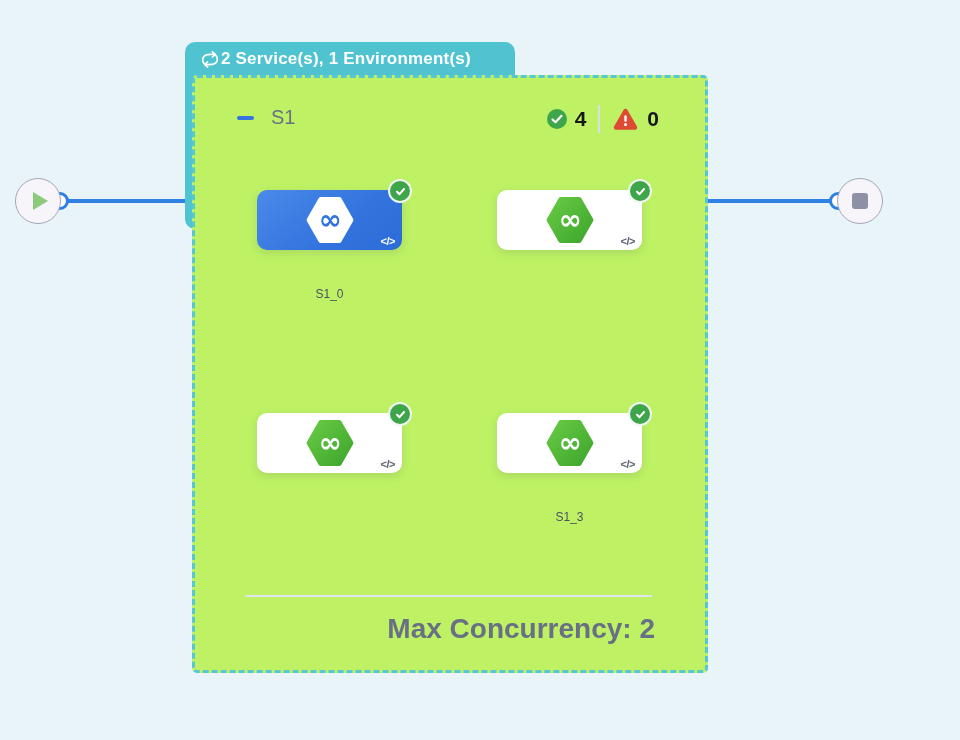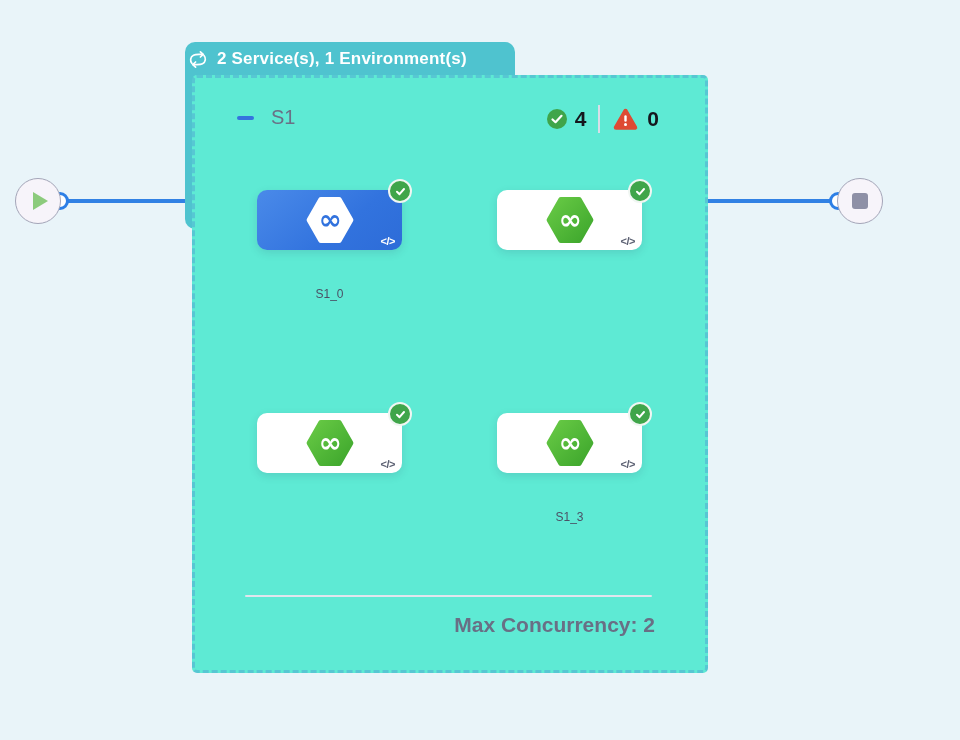--- a/index.html
+++ b/index.html
@@ -40,28 +40,28 @@
     border-left:15px solid #8ccb7c;
   }
   .stop-sq { width:16px; height:16px; border-radius:3px; background:#8e90a6; }
 
   
   .stage-backdrop {
     position:absolute; left:185px; top:42px; width:330px; height:187px;
     background:#4fc3cf; border-radius:10px;
   }
   .badge-row {
-    display:flex; align-items:center; height:34px; padding:0 2px; gap:8px;
+    display:flex; align-items:center; height:34px; padding:0 14px; 
   }
   .badge-label { color:#ffffff; font-size:17px; font-weight:600; letter-spacing:0.2px; }
 
   
   .stage-box {
     position:absolute; left:192px; top:75px; width:516px; height:598px;
-    background:#5eead4; border:3px dashed #57c7d3; border-radius:5px;
+    background:#bef264; border:3px dashed #57c7d3; border-radius:5px;
   }
   .collapse-minus {
     position:absolute; left:42px; top:38px; width:17px; height:4px;
     border-radius:2px; background:#3573de; cursor:pointer;
   }
   .stage-name {
     position:absolute; left:76px; top:28px;
     font-size:20px; font-weight:500; color:#6a7086;
   }
   .stage-status {
@@ -101,21 +101,21 @@
     font-size:12px; color:#4b5065;
   }
 
   
   .divider-line {
     position:absolute; left:50px; top:517px; width:407px; height:2px;
     background:#e1e5ed; border-radius:1px;
   }
   .max-concurrency {
     position:absolute; right:50px; top:535px;
-    font-size:21px; font-weight:700; color:#696f85;text-align:right;
+    font-size:28px; font-weight:700; color:#696f85;text-align:right;
   }
 </style>
 </head>
 <body>
 
 <svg width="0" height="0" style="position:absolute" aria-hidden="true">
   <defs>
     <linearGradient id="gradGreen" x1="0" y1="0" x2="1" y2="1">
       <stop offset="0" stop-color="#68ca45"></stop>
         <stop offset="1" stop-color="#3da62c"></stop>

